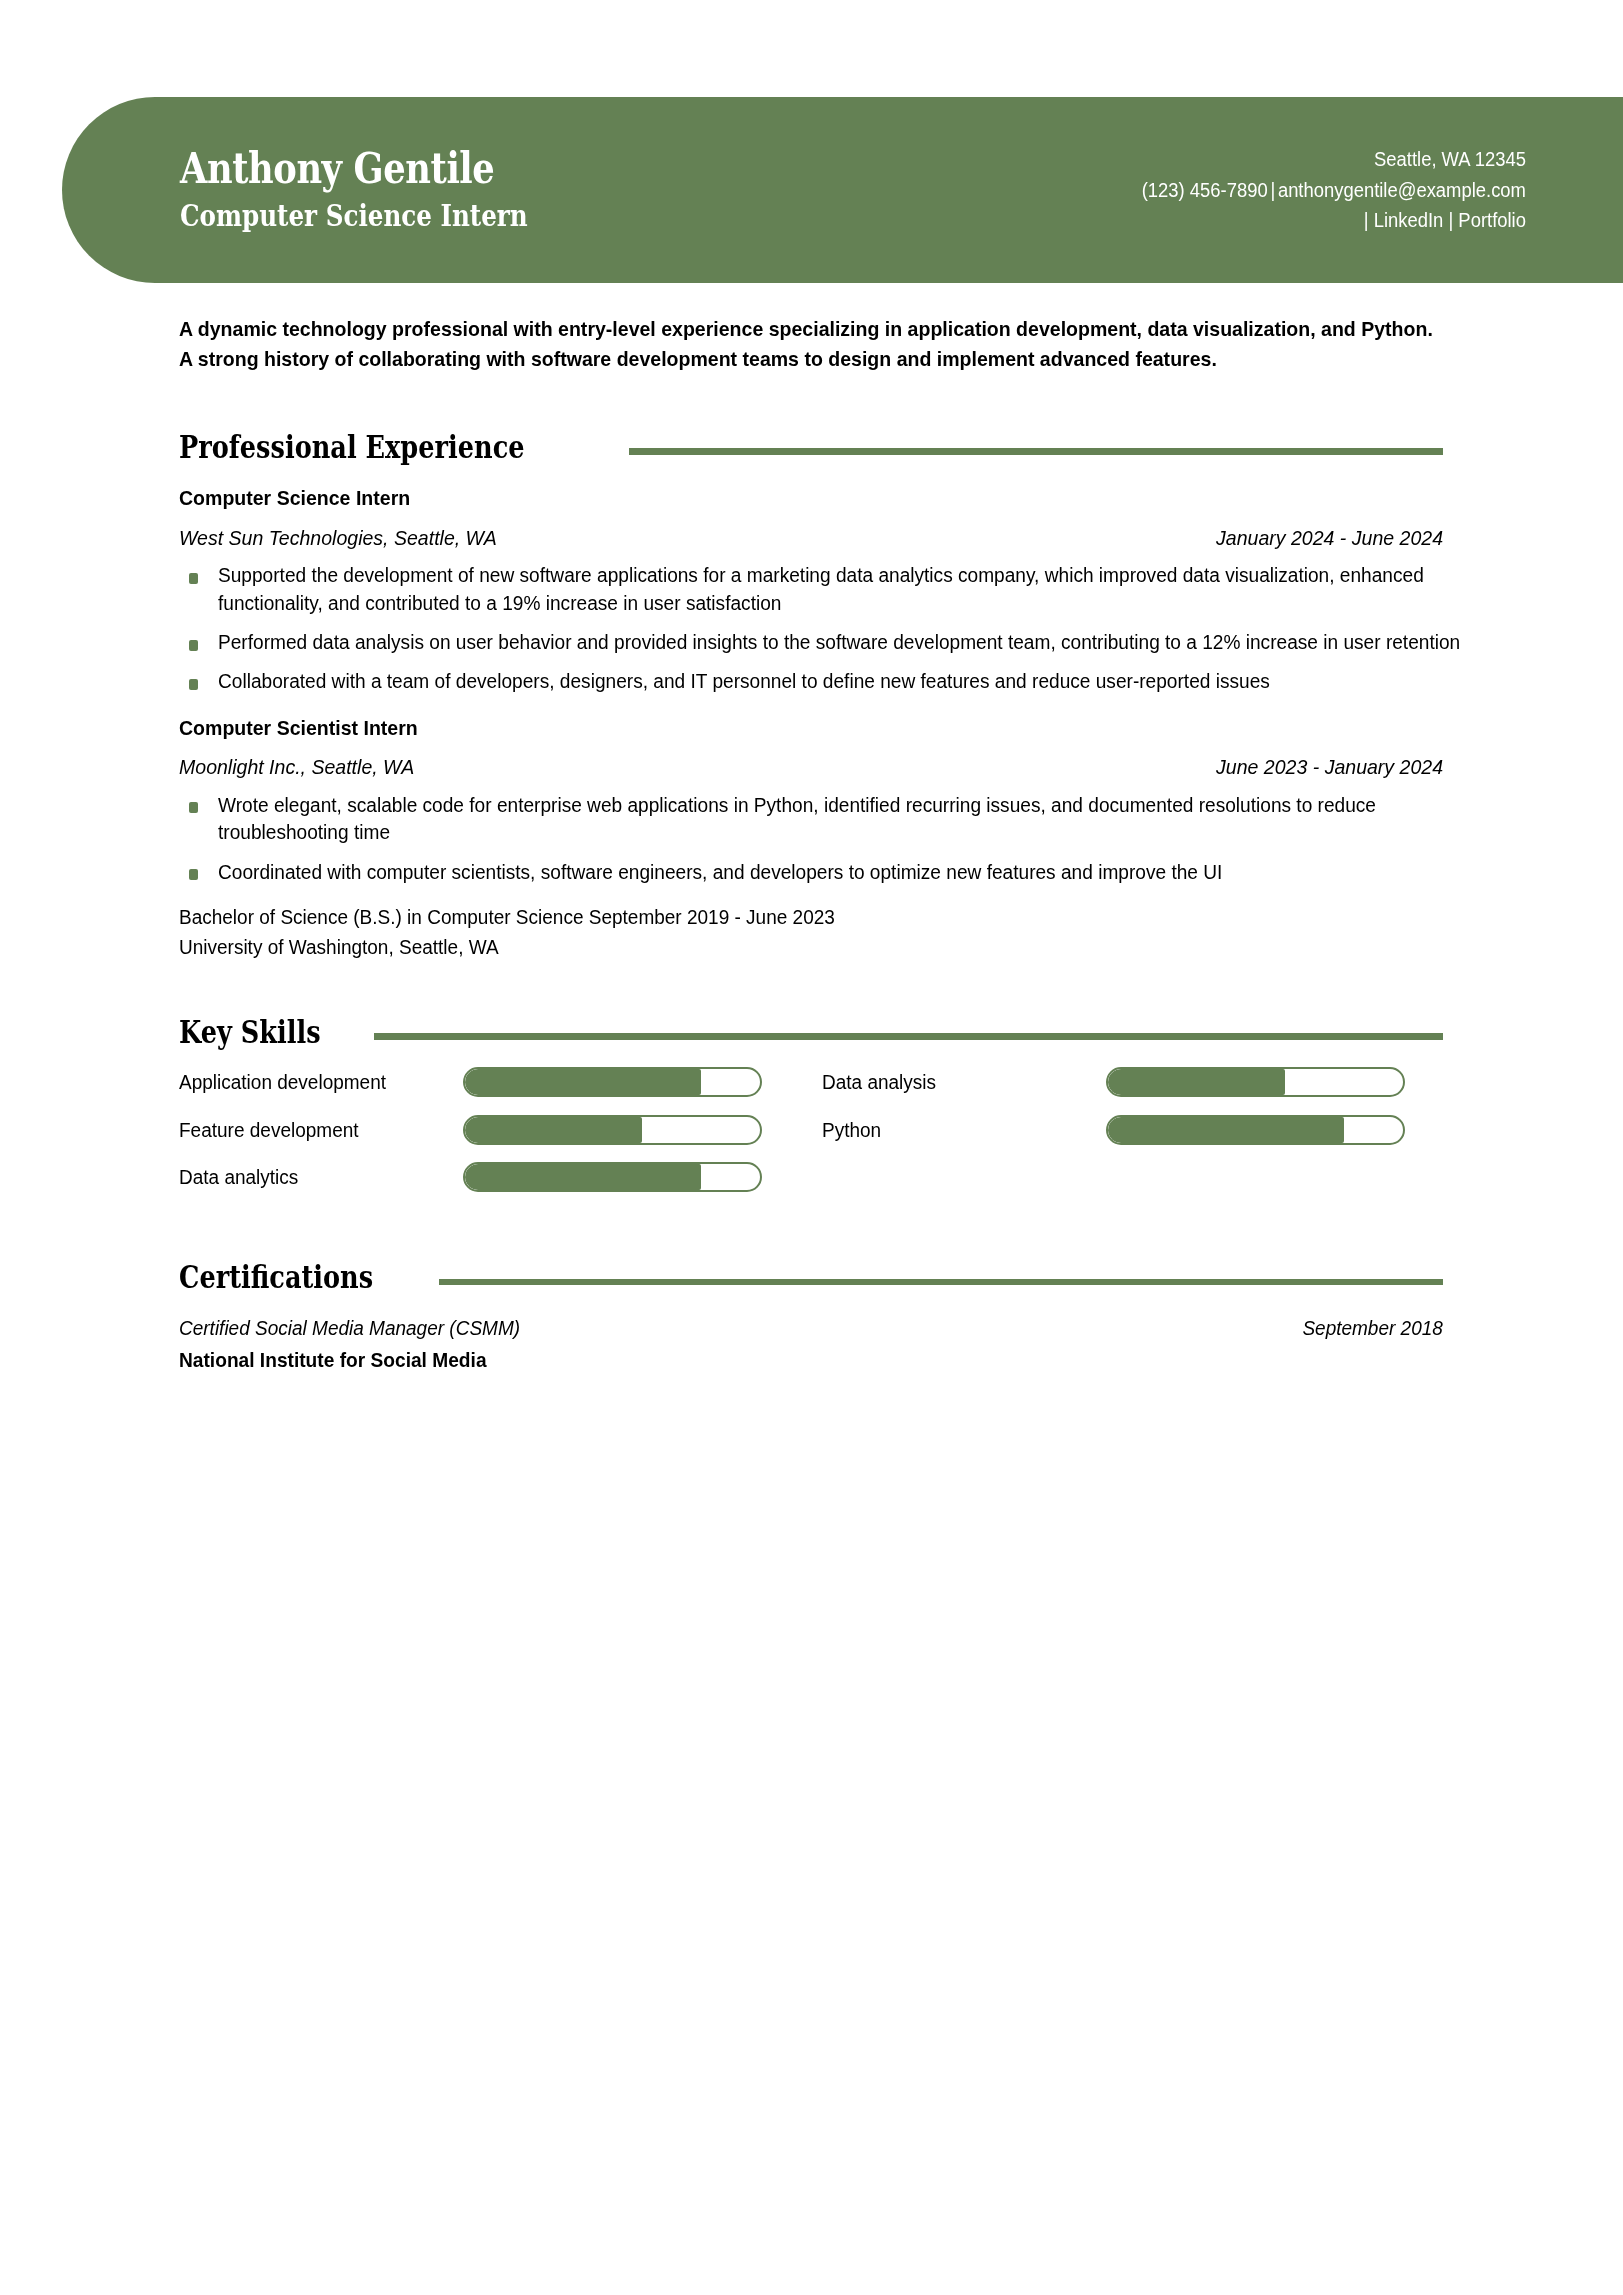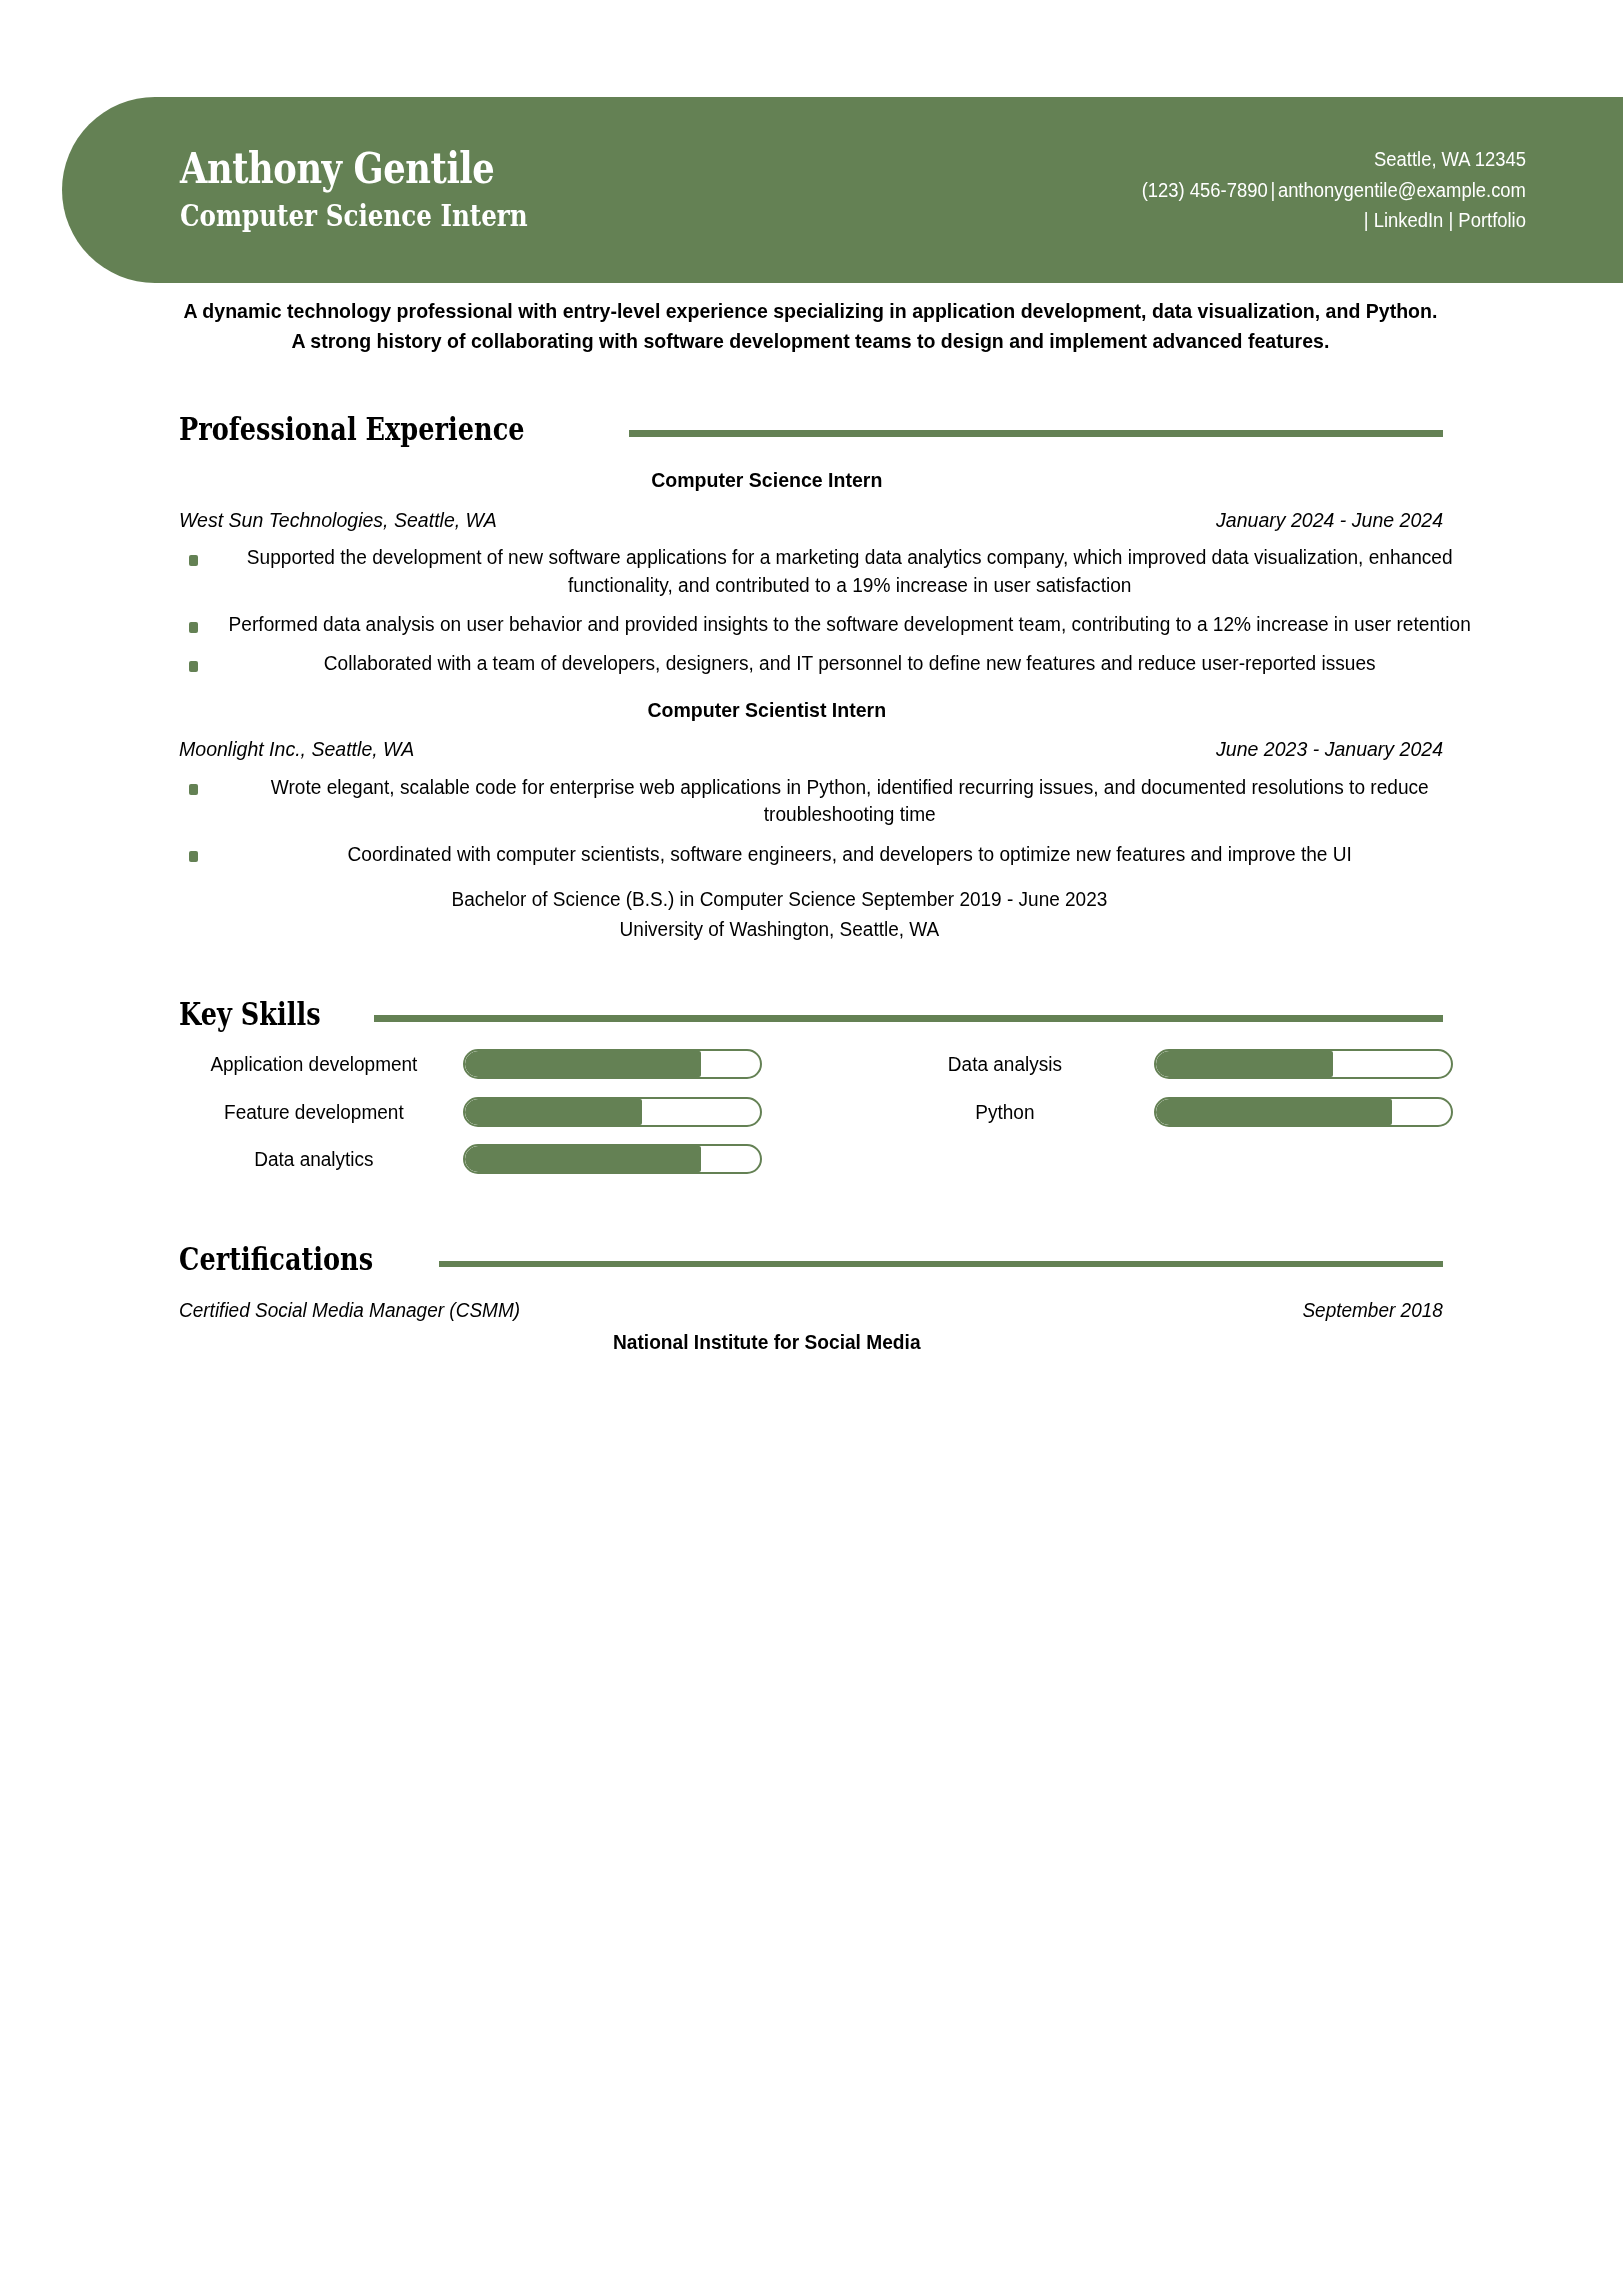--- a/index.html
+++ b/index.html
@@ -69,23 +69,22 @@
     transform-origin: right center;
     white-space: nowrap;
   }
   .contact-line { display: block; }
   .sep { padding: 0 2.9px; }
 
   
   .content {
     position: absolute;
     left: 179px;
-    top: 296px;
+    top: 314px;
     width: 1264px;
-    text-align: center;
   }
 
   
   .summary {
     font-family: "Liberation Sans", sans-serif;
     font-weight: bold;
     font-size: 21px;
     line-height: 1.42;
     transform: scaleX(0.93);
     transform-origin: left top;
@@ -214,21 +213,21 @@
     height: 100%;
     background: #648154;
     border-radius: 13.7px 2px 2px 13.7px;
   }
   .skills-col {
     display: flex;
     flex-direction: column;
   }
   .skills-columns {
     display: flex;
-    gap: 108px;
+    gap: 60px;
     margin-bottom: 51px;
   }
 
   
   .cert-line {
     display: flex;
     justify-content: space-between;
     align-items: baseline;
     font-size: 20px;
     line-height: 1.55;

